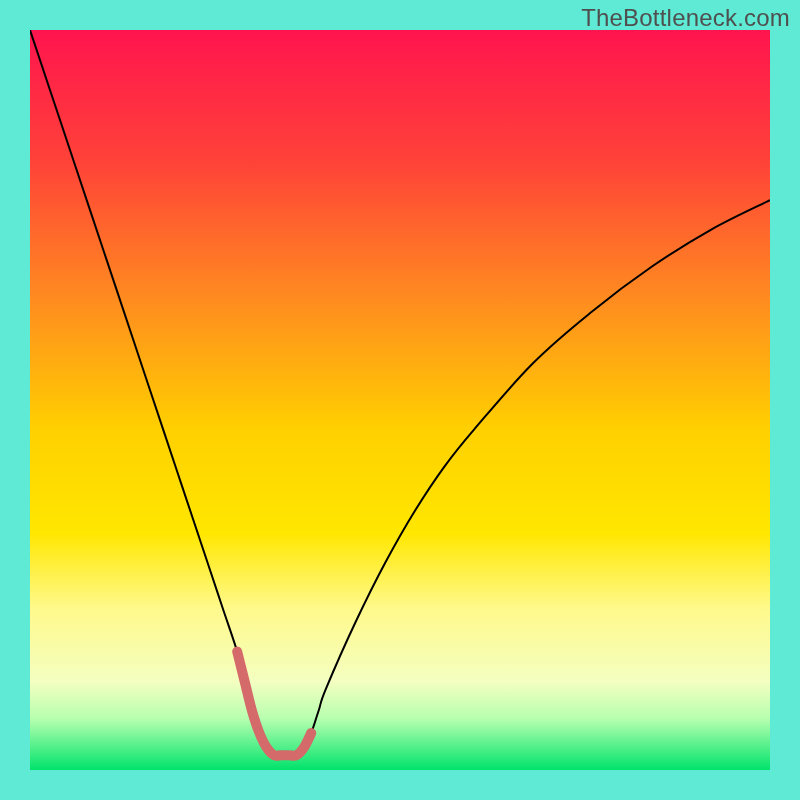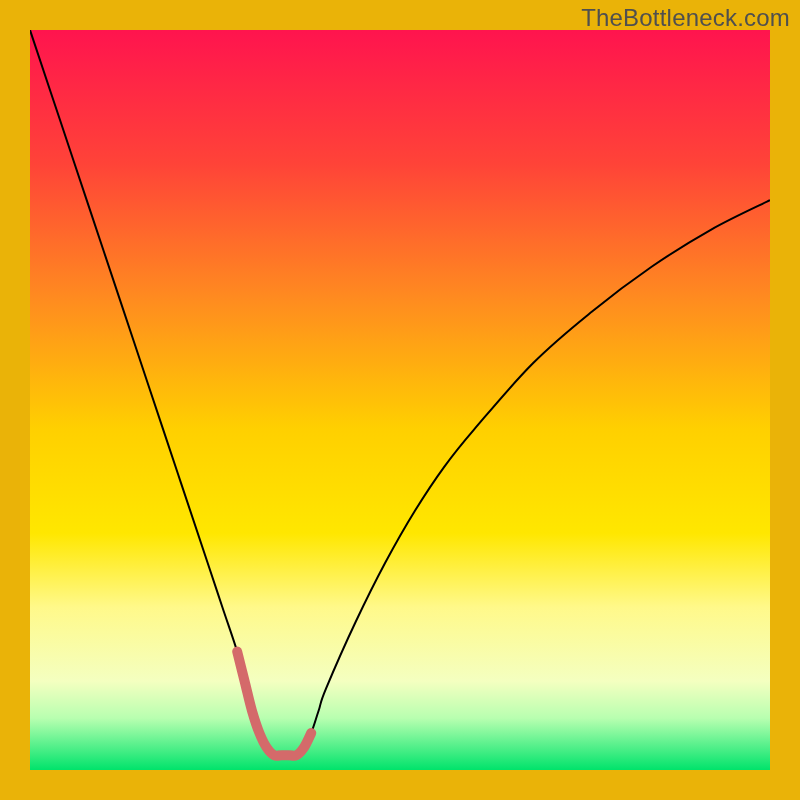--- a/index.html
+++ b/index.html
@@ -10,21 +10,21 @@
     background: #000;
     overflow: hidden;
     font-family: Arial, Helvetica, sans-serif;
   }
   .frame {
     position: absolute;
     top: 0;
     left: 0;
     width: 800px;
     height: 800px;
-    background: #eab308;
+    background: #5eead4;
   }
   .plot {
     position: absolute;
     top: 30px;
     left: 30px;
     width: 740px;
     height: 740px;
   }
   .watermark {
     position: absolute;

